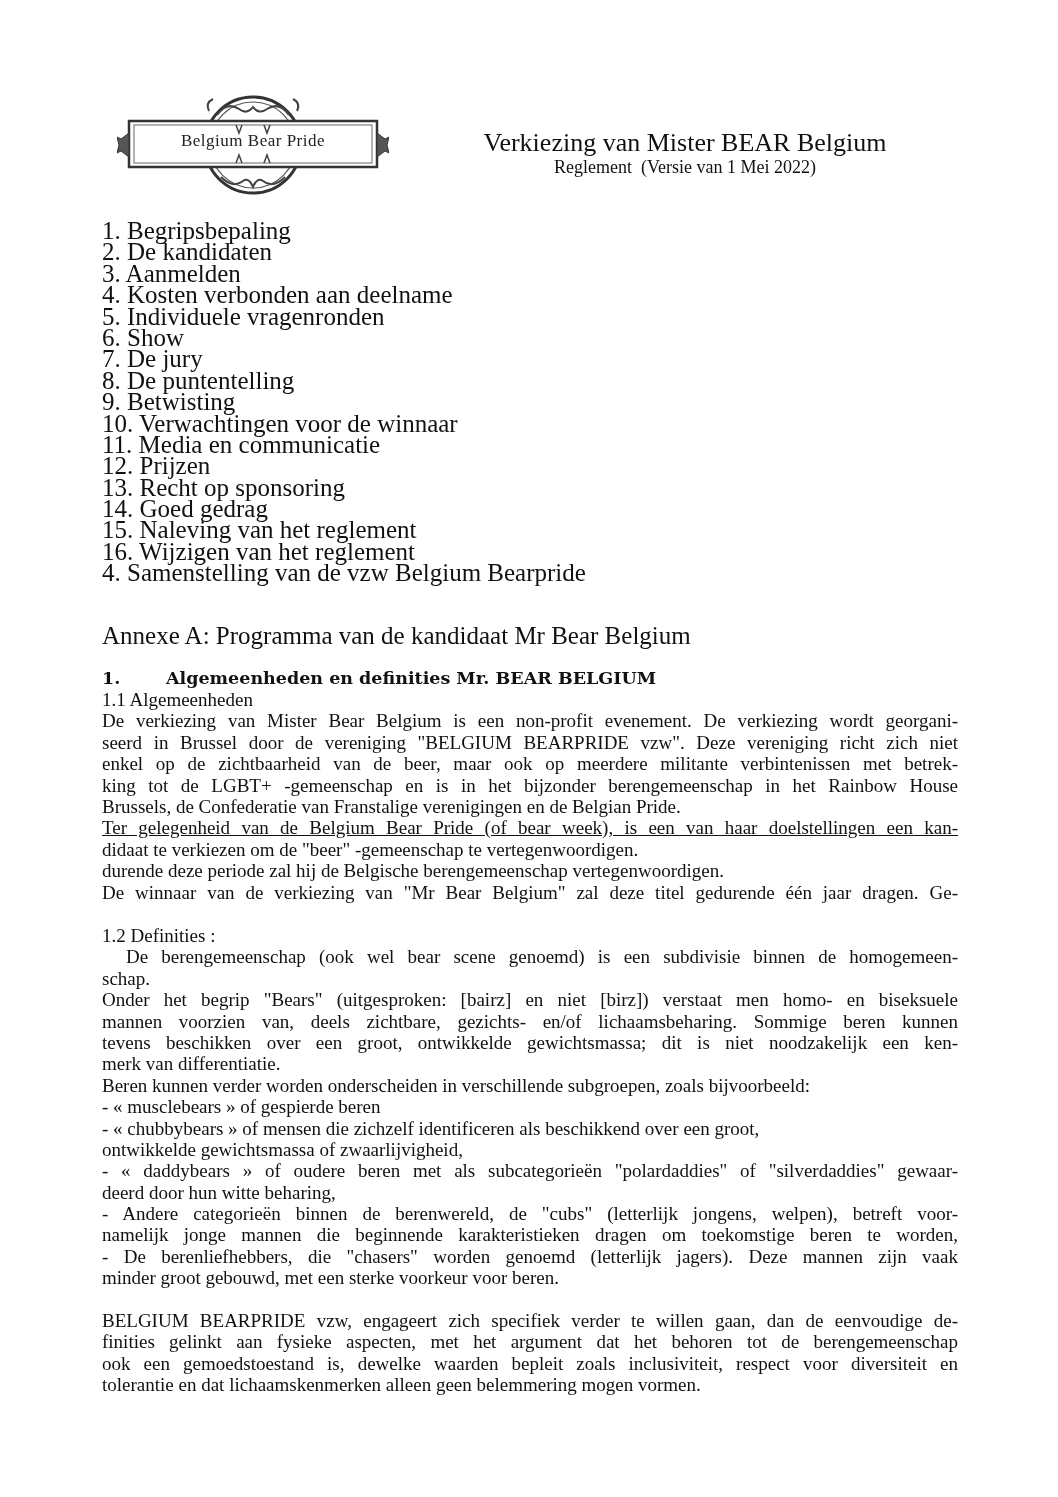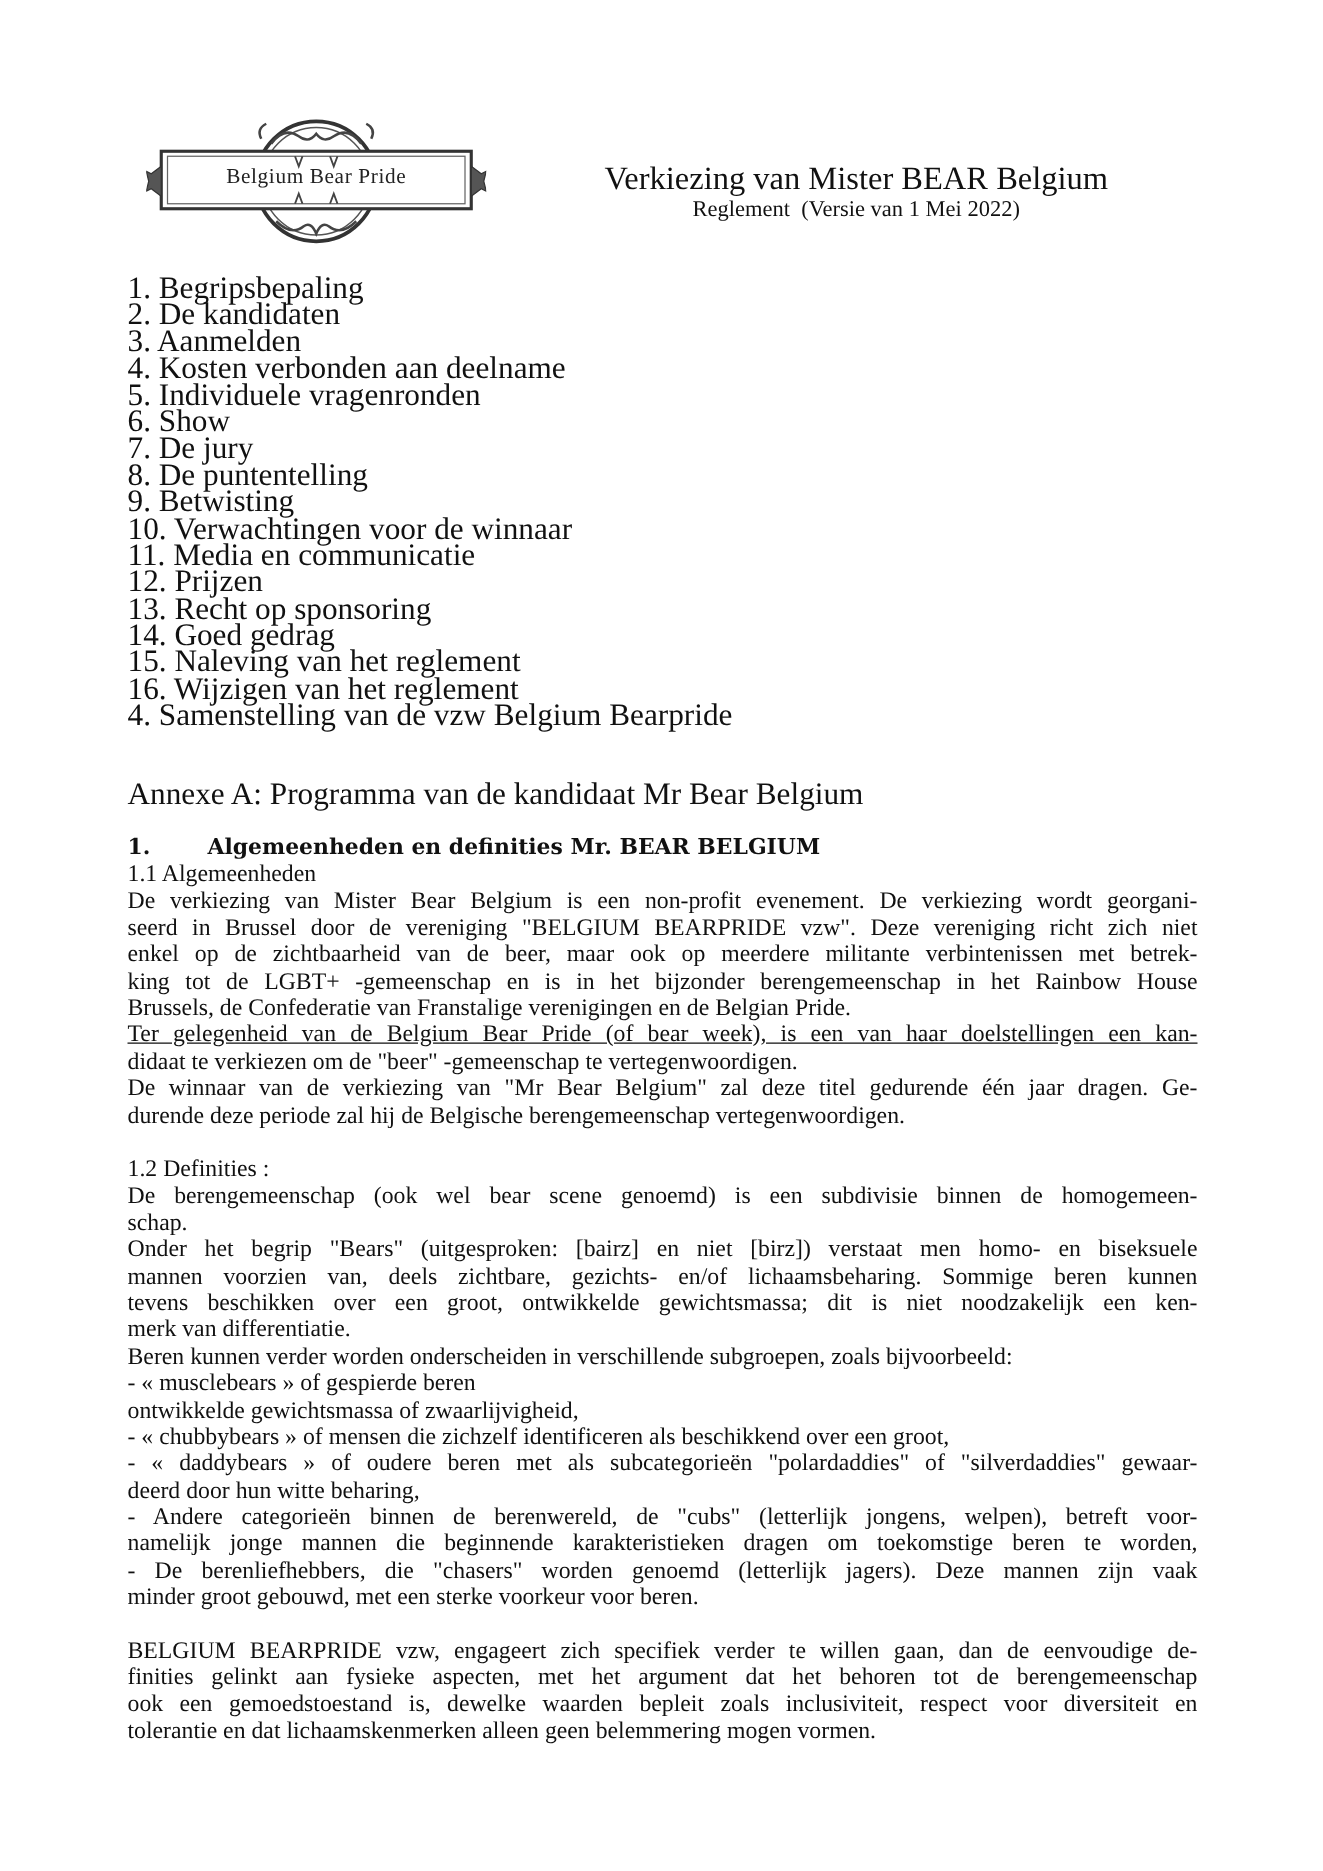--- a/index.html
+++ b/index.html
@@ -95,36 +95,36 @@
 
   <div class="section" style="top:689px;">
     <div class="jline last" style="white-space: nowrap;"><span style="white-space: nowrap;">1.1 Algemeenheden</span></div>
     <div class="jline" style="white-space: nowrap;"><span style="white-space: nowrap; word-spacing: 0px;">De verkiezing van Mister Bear Belgium is een non-profit evenement. De verkiezing wordt georgani-</span></div>
     <div class="jline" style="white-space: nowrap;"><span style="white-space: nowrap; word-spacing: 0px;">seerd in Brussel door de vereniging "BELGIUM BEARPRIDE vzw". Deze vereniging richt zich niet</span></div>
     <div class="jline" style="white-space: nowrap;"><span style="white-space: nowrap; word-spacing: 0px;">enkel op de zichtbaarheid van de beer, maar ook op meerdere militante verbintenissen met betrek-</span></div>
     <div class="jline" style="white-space: nowrap;"><span style="white-space: nowrap; word-spacing: 0px;">king tot de LGBT+ -gemeenschap en is in het bijzonder berengemeenschap in het Rainbow House</span></div>
     <div class="jline last" style="white-space: nowrap;"><span style="white-space: nowrap;">Brussels, de Confederatie van Franstalige verenigingen en de Belgian Pride.</span></div>
     <div class="jline" style="white-space: nowrap;"><span style="white-space: nowrap; word-spacing: 0px; text-decoration: underline;">Ter gelegenheid van de Belgium Bear Pride (of bear week), is een van haar doelstellingen een kan-</span></div>
     <div class="jline last" style="white-space: nowrap;"><span style="white-space: nowrap;">didaat te verkiezen om de "beer" -gemeenschap te vertegenwoordigen.</span></div>
+    <div class="jline last" style="white-space: nowrap;"><span style="white-space: nowrap;">durende deze periode zal hij de Belgische berengemeenschap vertegenwoordigen.</span></div>
     <div class="jline" style="white-space: nowrap;"><span style="white-space: nowrap; word-spacing: 0px;">De winnaar van de verkiezing van "Mr Bear Belgium" zal deze titel gedurende één jaar dragen. Ge-</span></div>
-    <div class="jline last" style="white-space: nowrap;"><span style="white-space: nowrap;">durende deze periode zal hij de Belgische berengemeenschap vertegenwoordigen.</span></div>
   </div>
 
   <div class="section" style="top:925px;">
     <div class="jline last" style="white-space: nowrap;"><span style="white-space: nowrap;">1.2 Definities :</span></div>
-    <div class="jline" style="white-space: nowrap;"><span style="white-space: nowrap; word-spacing: 0px;">De berengemeenschap (ook wel bear scene genoemd) is een subdivisie binnen de homogemeen-</span></div>
+    <div class="jline" style="white-space: nowrap;"><span style="white-space: nowrap; word-spacing: 0px; margin-left: 24px;">De berengemeenschap (ook wel bear scene genoemd) is een subdivisie binnen de homogemeen-</span></div>
     <div class="jline last" style="white-space: nowrap;"><span style="white-space: nowrap;">schap.</span></div>
     <div class="jline" style="white-space: nowrap;"><span style="white-space: nowrap; word-spacing: 0px;">Onder het begrip "Bears" (uitgesproken: [bairz] en niet [birz]) verstaat men homo- en biseksuele</span></div>
     <div class="jline" style="white-space: nowrap;"><span style="white-space: nowrap; word-spacing: 0px;">mannen voorzien van, deels zichtbare, gezichts- en/of lichaamsbeharing. Sommige beren kunnen</span></div>
     <div class="jline" style="white-space: nowrap;"><span style="white-space: nowrap; word-spacing: 0px;">tevens beschikken over een groot, ontwikkelde gewichtsmassa; dit is niet noodzakelijk een ken-</span></div>
     <div class="jline last" style="white-space: nowrap;"><span style="white-space: nowrap;">merk van differentiatie.</span></div>
     <div class="jline last" style="white-space: nowrap;"><span style="white-space: nowrap;">Beren kunnen verder worden onderscheiden in verschillende subgroepen, zoals bijvoorbeeld:</span></div>
     <div class="jline last" style="white-space: nowrap;"><span style="white-space: nowrap;">- « musclebears » of gespierde beren</span></div>
+    <div class="jline last" style="white-space: nowrap;"><span style="white-space: nowrap;">- « chubbybears » of mensen die zichzelf identificeren als beschikkend over een groot,</span></div>
     <div class="jline last" style="white-space: nowrap;"><span style="white-space: nowrap;">ontwikkelde gewichtsmassa of zwaarlijvigheid,</span></div>
-    <div class="jline last" style="white-space: nowrap;"><span style="white-space: nowrap;">- « chubbybears » of mensen die zichzelf identificeren als beschikkend over een groot,</span></div>
     <div class="jline" style="white-space: nowrap;"><span style="white-space: nowrap; word-spacing: 0px;">- « daddybears » of oudere beren met als subcategorieën "polardaddies" of "silverdaddies" gewaar-</span></div>
     <div class="jline last" style="white-space: nowrap;"><span style="white-space: nowrap;">deerd door hun witte beharing,</span></div>
     <div class="jline" style="white-space: nowrap;"><span style="white-space: nowrap; word-spacing: 0px;">- Andere categorieën binnen de berenwereld, de "cubs" (letterlijk jongens, welpen), betreft voor-</span></div>
     <div class="jline" style="white-space: nowrap;"><span style="white-space: nowrap; word-spacing: 0px;">namelijk jonge mannen die beginnende karakteristieken dragen om toekomstige beren te worden,</span></div>
     <div class="jline" style="white-space: nowrap;"><span style="white-space: nowrap; word-spacing: 0px;">- De berenliefhebbers, die "chasers" worden genoemd (letterlijk jagers). Deze mannen zijn vaak</span></div>
     <div class="jline last" style="white-space: nowrap;"><span style="white-space: nowrap;">minder groot gebouwd, met een sterke voorkeur voor beren.</span></div>
   </div>
 
   <div class="section" style="top:1310px;">
     <div class="jline" style="white-space: nowrap;"><span style="white-space: nowrap; word-spacing: 0px;">BELGIUM BEARPRIDE vzw, engageert zich specifiek verder te willen gaan, dan de eenvoudige de-</span></div>

